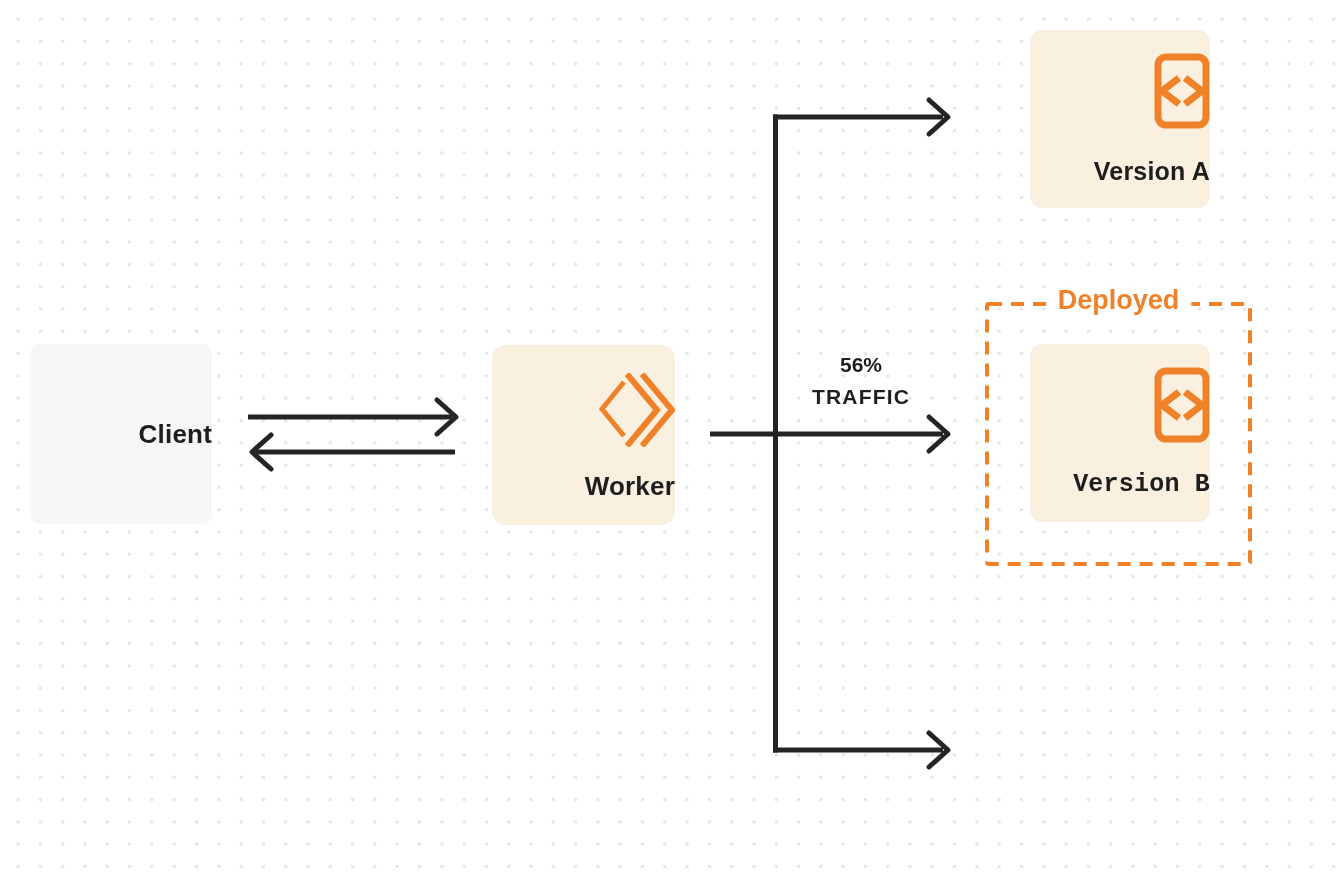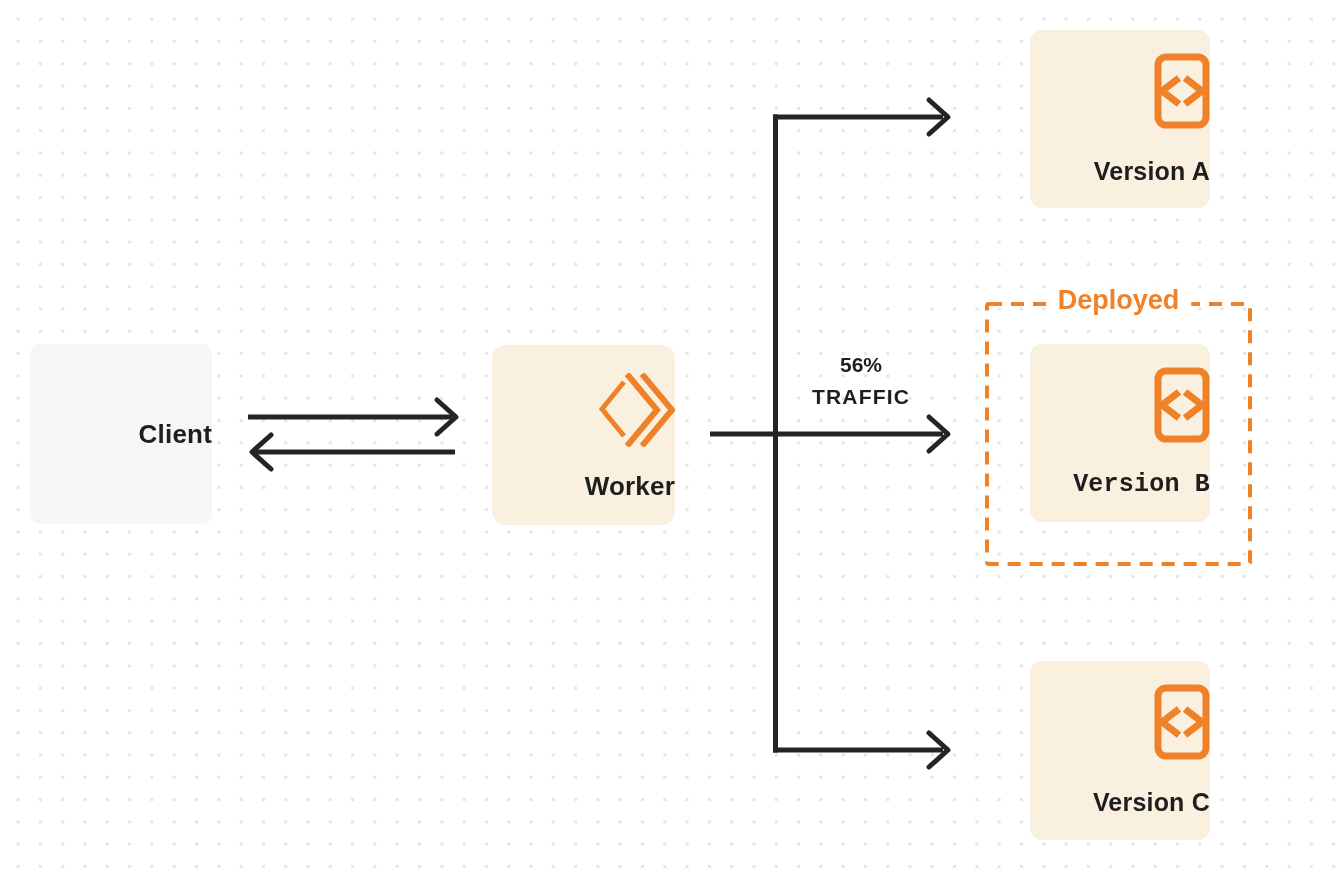--- a/index.html
+++ b/index.html
@@ -187,22 +187,14 @@
 
   <div class="node version-node version-b">
     <svg width="56" height="76" viewBox="0 0 56 76" xmlns="http://www.w3.org/2000/svg">
       <rect class="orange-stroke" x="4" y="4" width="48" height="68" rx="8" stroke-width="7"></rect>
       <path class="orange-stroke" stroke-width="7" d="M25 25 L8 38 L25 51"></path>
       <path class="orange-stroke" stroke-width="7" d="M31 25 L48 38 L31 51"></path>
     </svg>
     <span class="node-label">Version B</span>
   </div>
 
-  <div class="node version-node version-c">
-    <svg width="56" height="76" viewBox="0 0 56 76" xmlns="http://www.w3.org/2000/svg">
-      <rect class="orange-stroke" x="4" y="4" width="48" height="68" rx="8" stroke-width="7"></rect>
-      <path class="orange-stroke" stroke-width="7" d="M25 25 L8 38 L25 51"></path>
-      <path class="orange-stroke" stroke-width="7" d="M31 25 L48 38 L31 51"></path>
-    </svg>
-    <span class="node-label">Version C</span>
-  </div>
 
 </div>
 
 </body></html>

